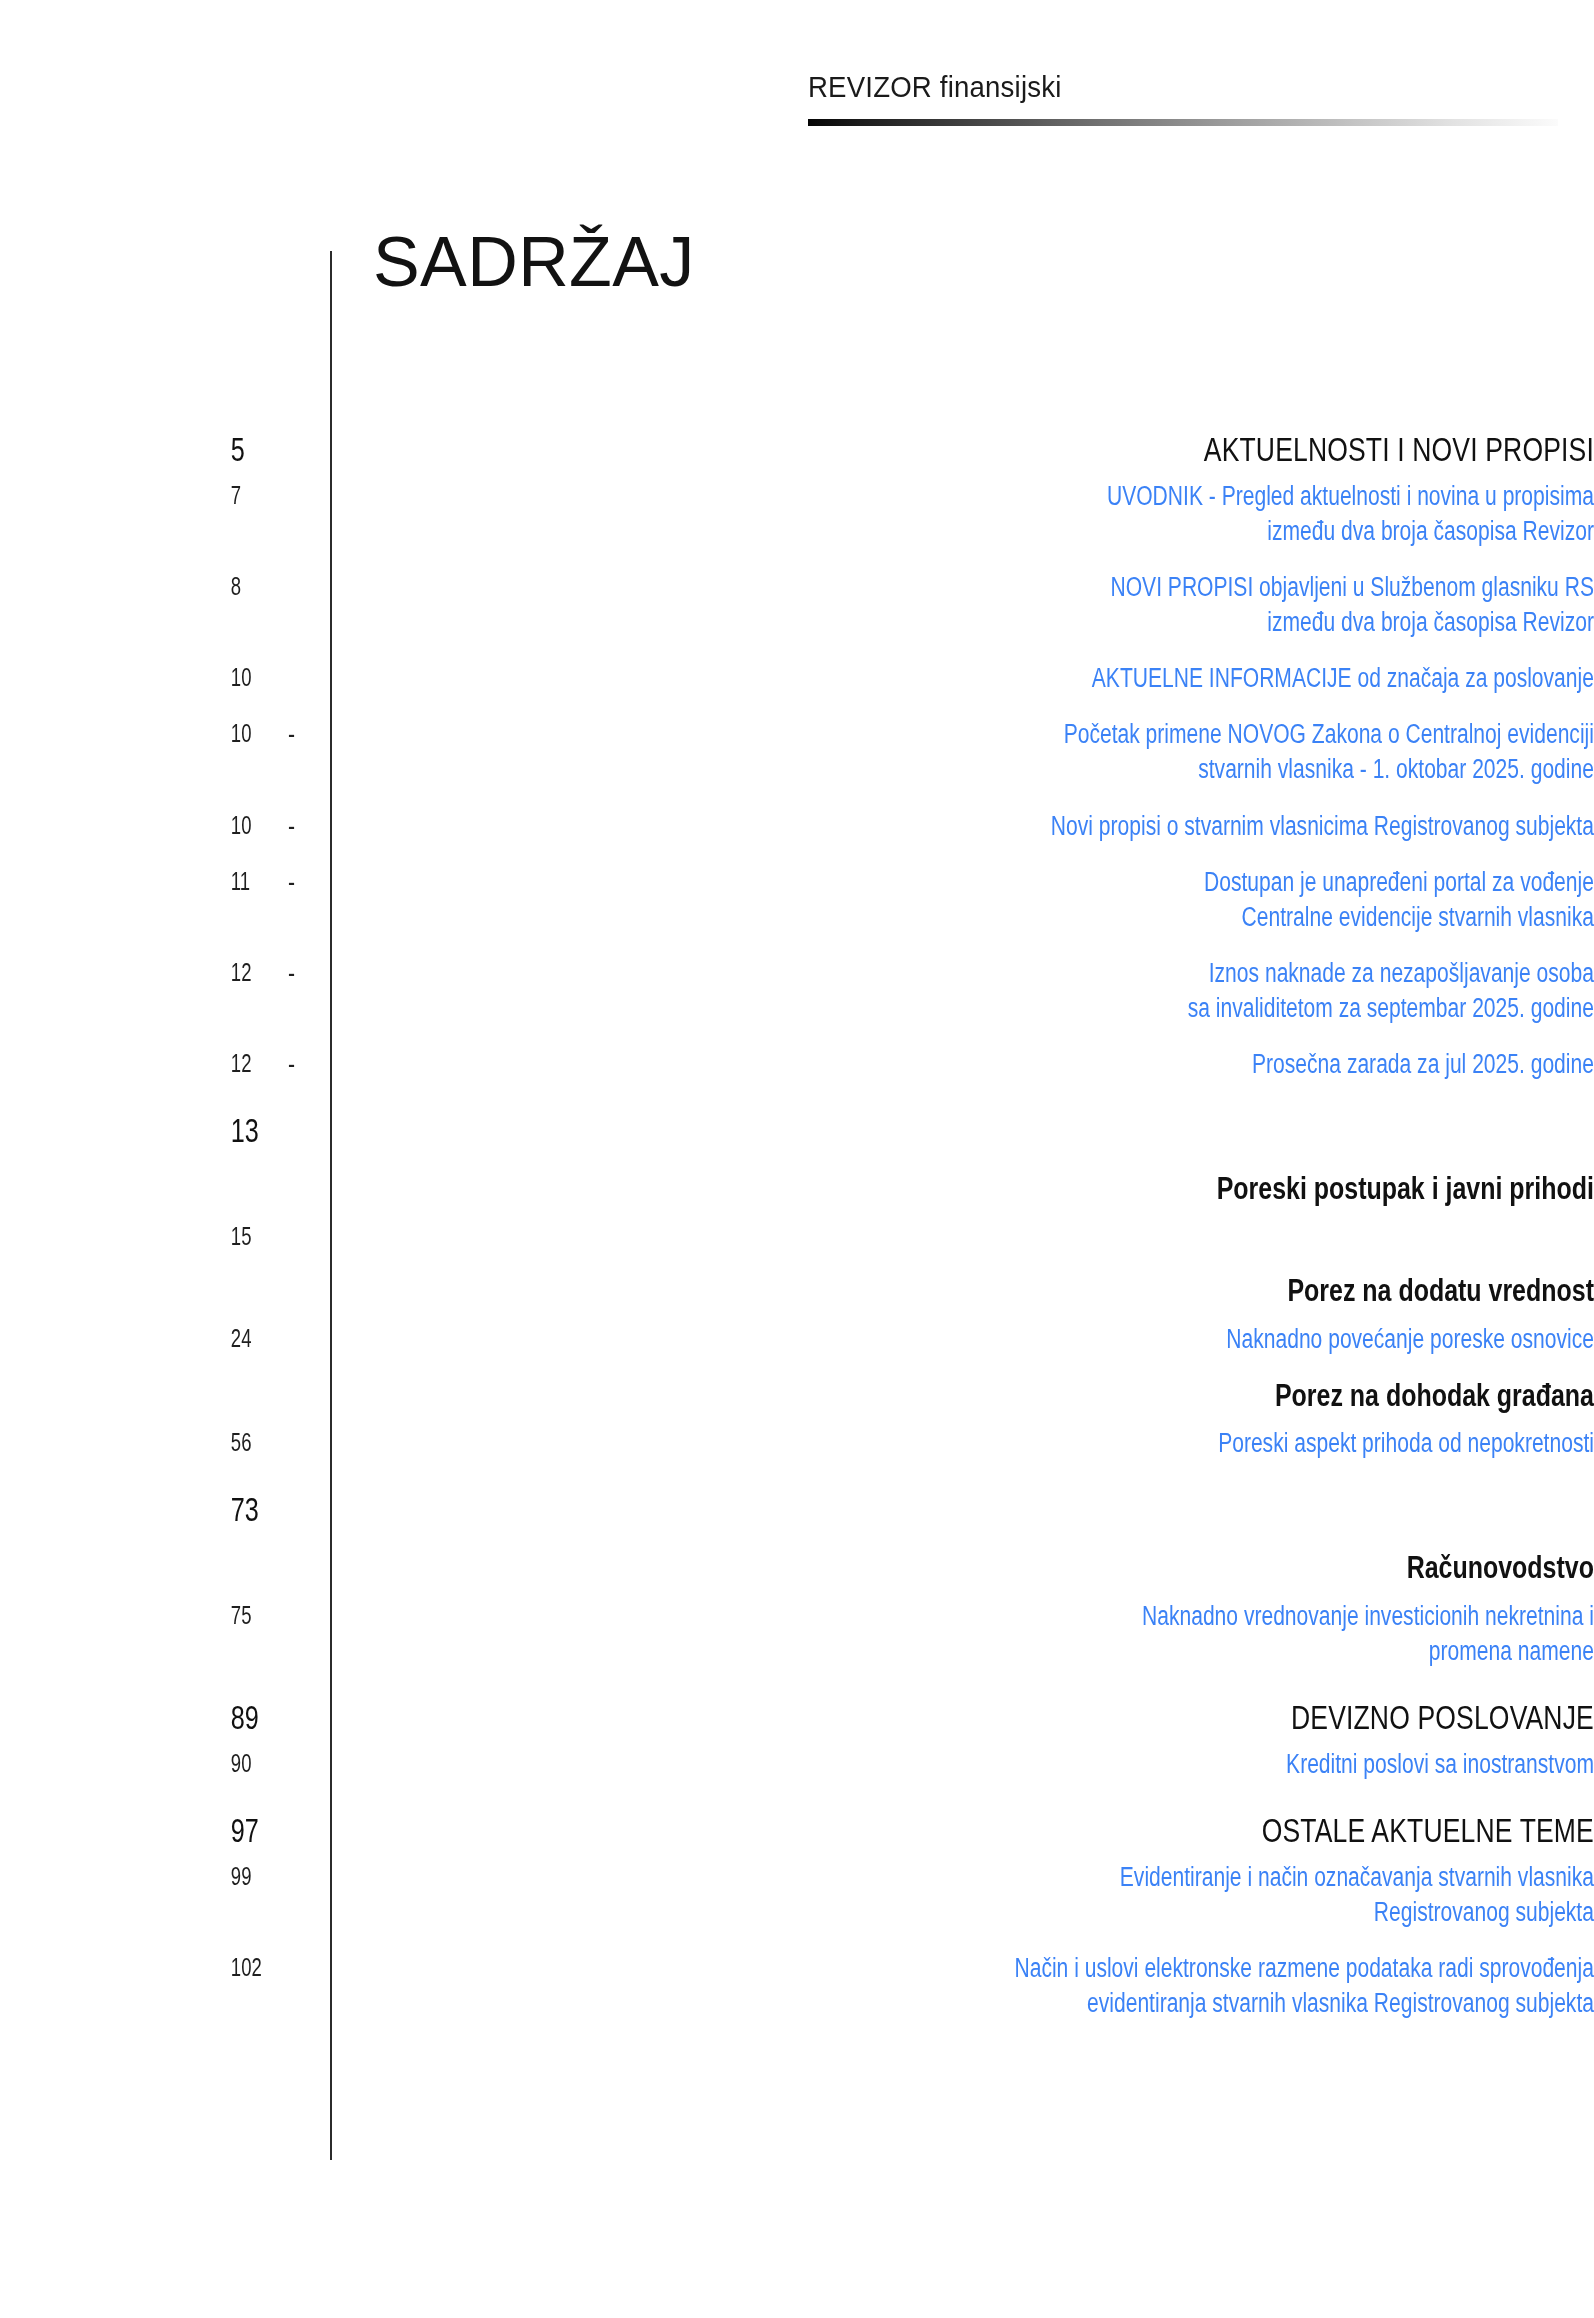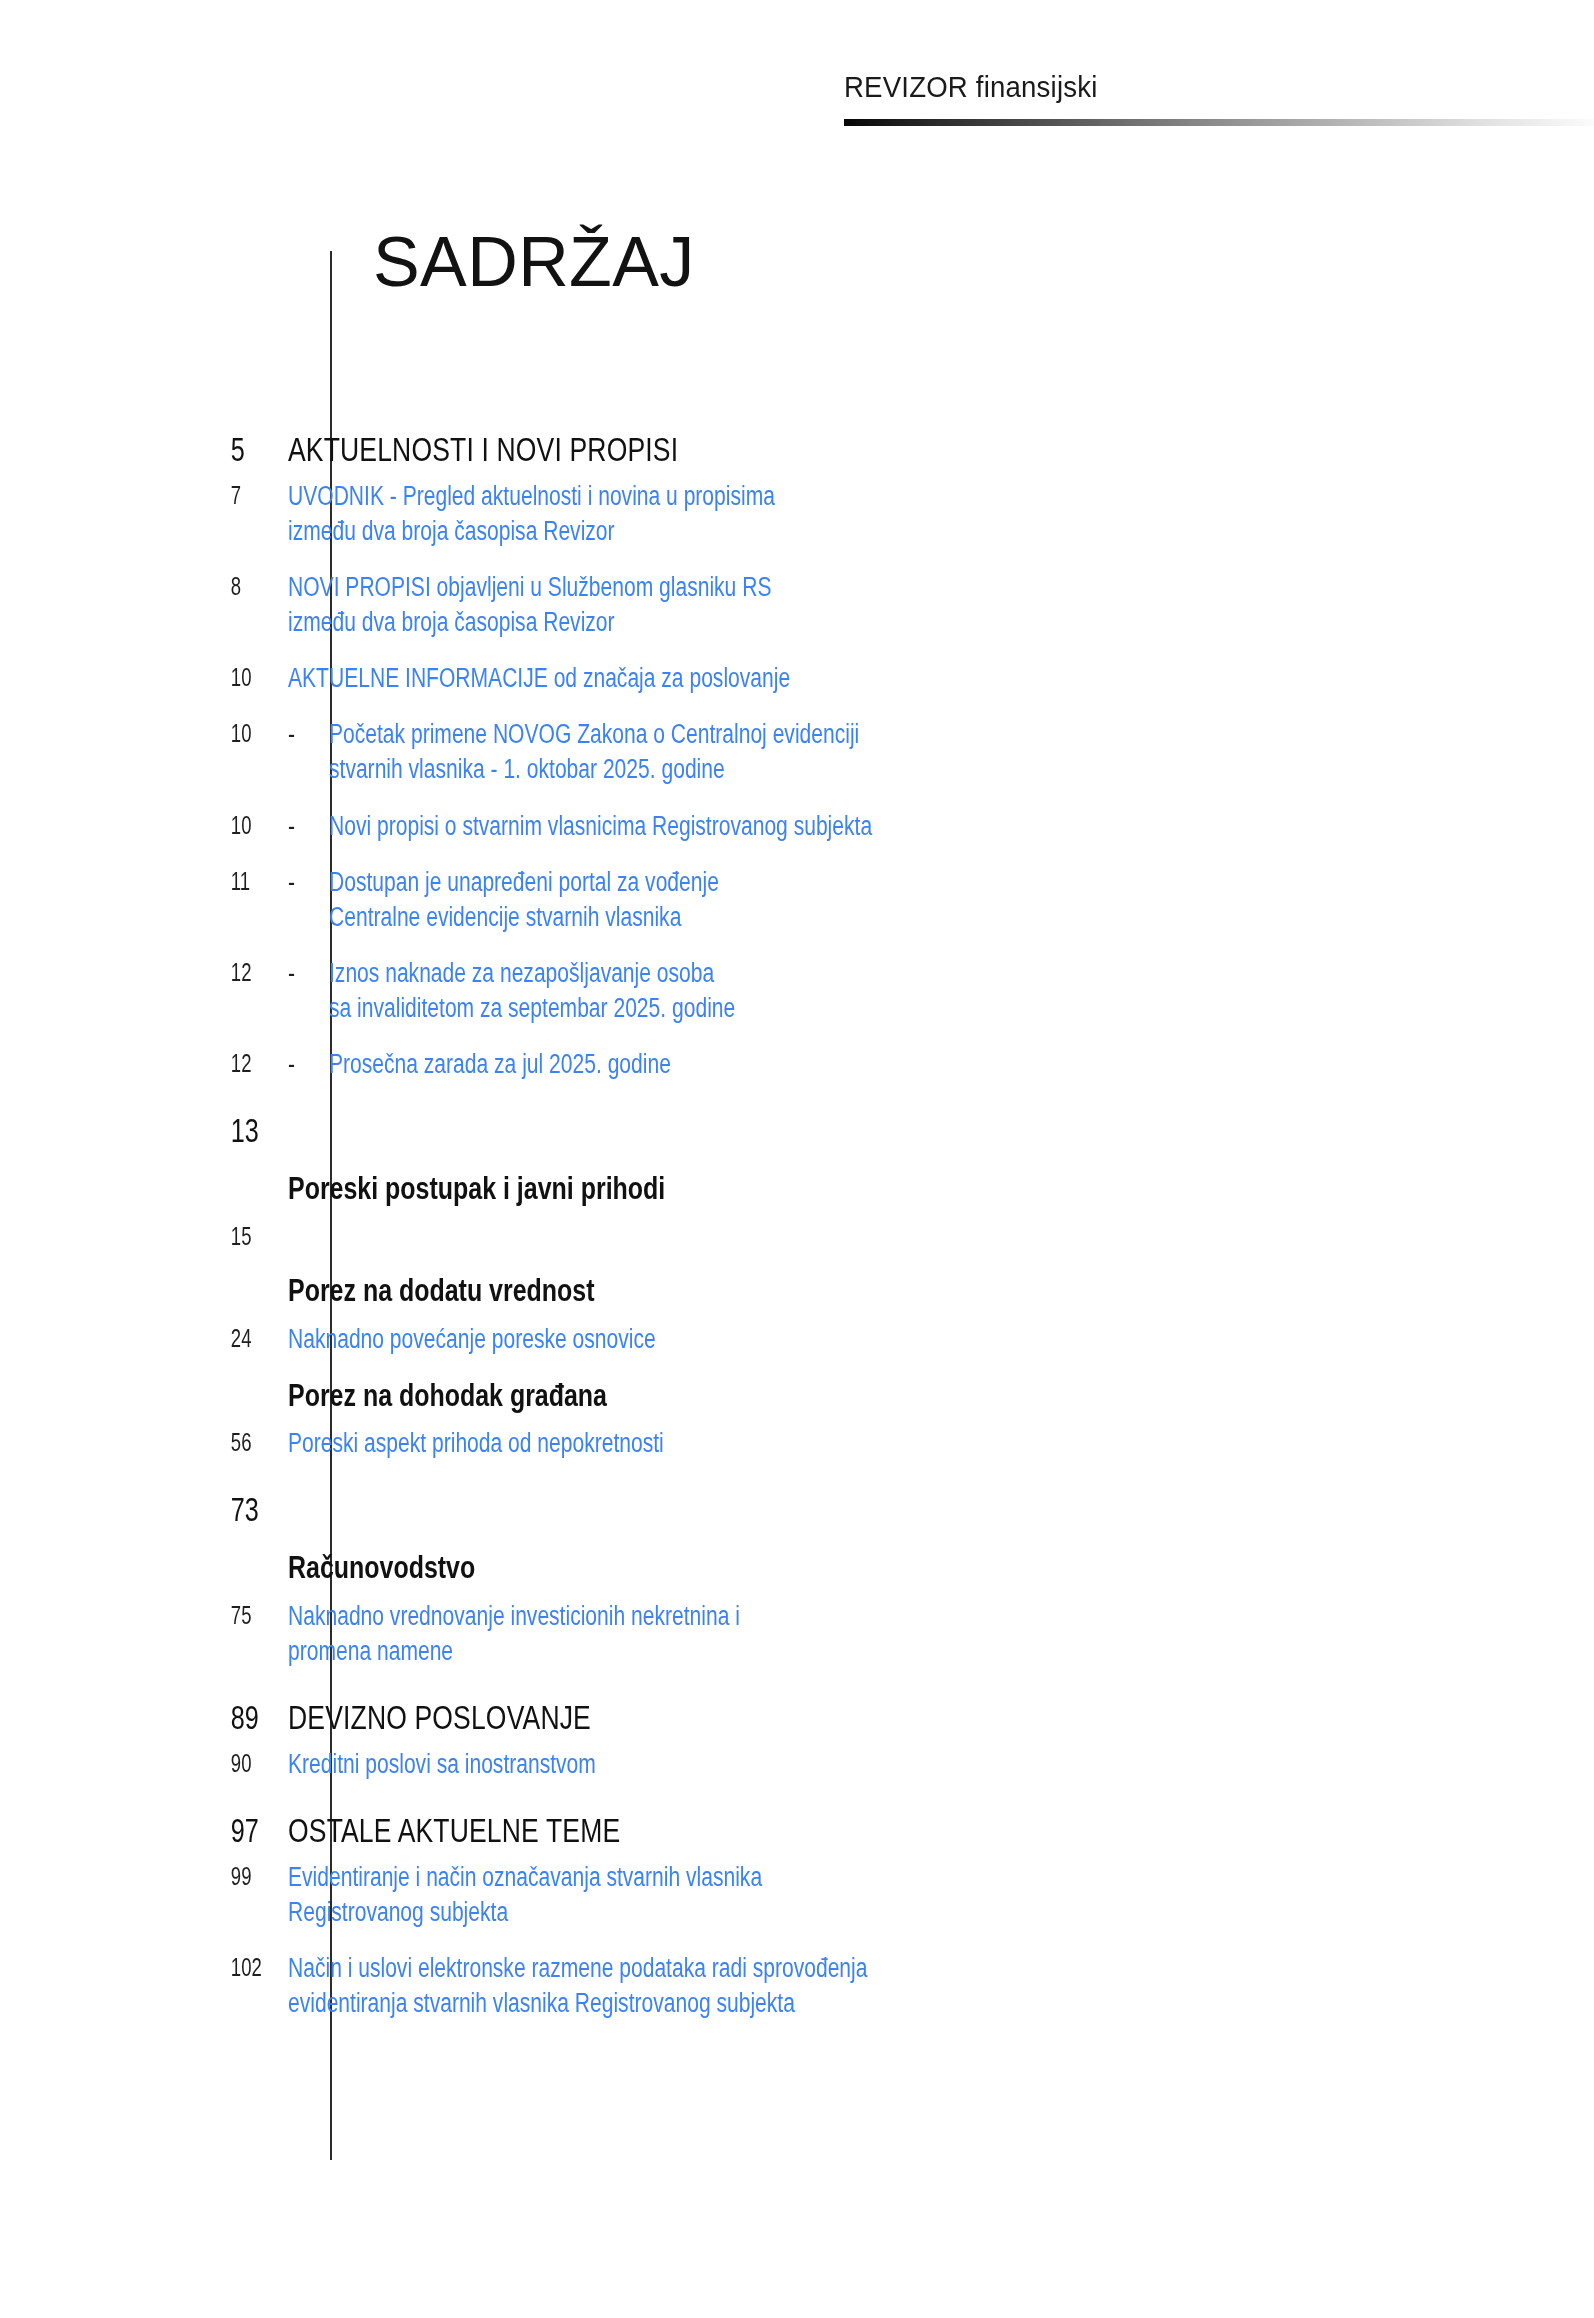--- a/index.html
+++ b/index.html
@@ -13,21 +13,21 @@
   body {
     font-family:"Liberation Sans", sans-serif;
     color:#1a1a1a;
     position:relative;
     overflow:hidden;
   }
 
   
   .page-header {
     position:absolute;
-    left:844px;
+    left:808px;
     top:70px;
     width:750px;
   }
   .page-header .header-title {
     font-family:"Liberation Sans", sans-serif;
     font-size:30px;
     font-weight:400;
     letter-spacing:0.2px;
     color:#1a1a1a;
     line-height:1.12;
@@ -98,20 +98,21 @@
   }
 
   .dash {
     flex:0 0 41px;
     white-space:nowrap;
   }
 
   .label {
     flex:1 1 auto;
     white-space:pre-line;
+    text-align:right;
   }
 
   
   .cond {
     display:inline-block;
     transform:scaleX(0.78);
     transform-origin:left top;
     width:128.2%;
   }
 

